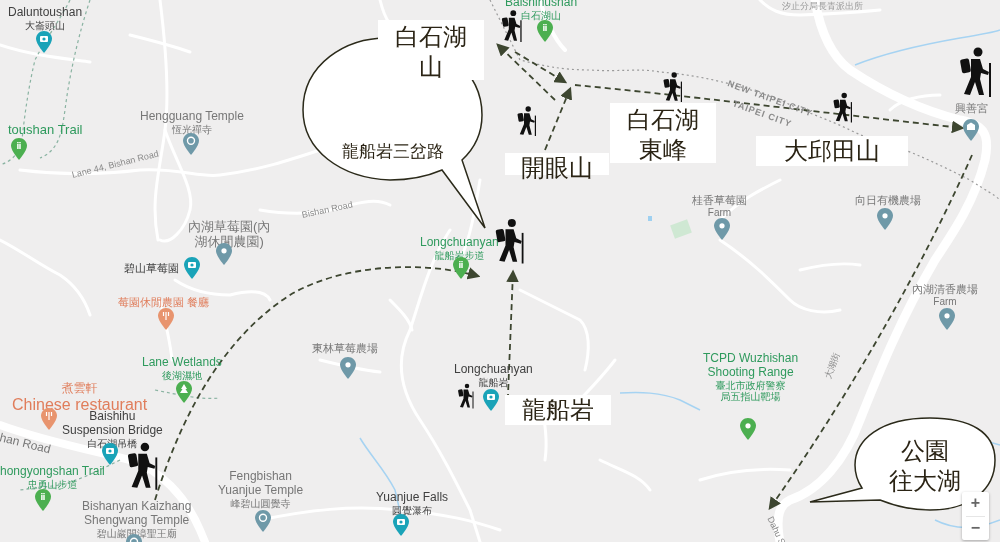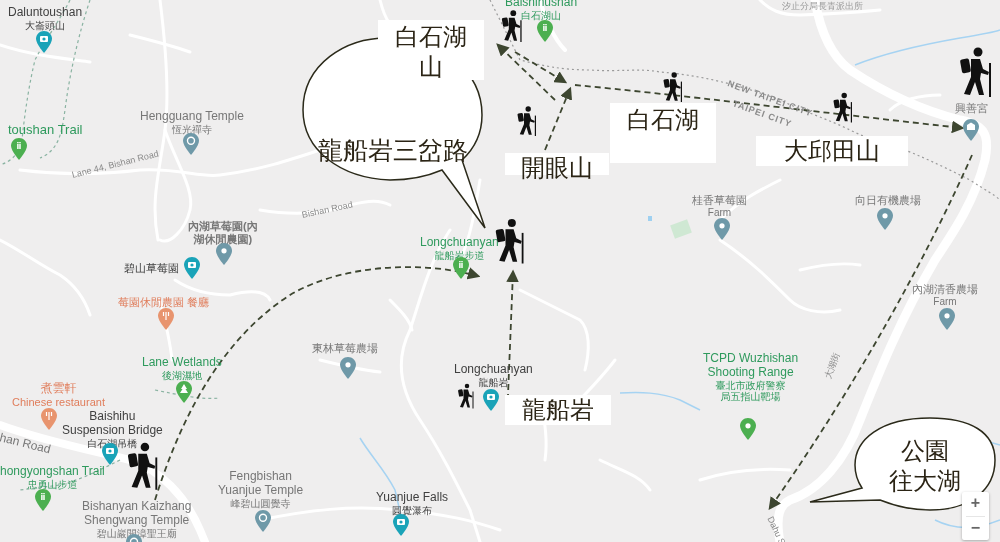--- a/index.html
+++ b/index.html
@@ -119,21 +119,21 @@
   <span>toushan Trail</span>
 </div>
 <div class="lbl grey" style="left:140px;top:110px;">
   <span>Hengguang Temple</span>
   <span class="zh">恆光禪寺</span>
 </div>
 <div class="lbl green" style="left:505px;top:-4px;">
   <span>Baishihushan</span>
   <span class="zh">白石湖山</span>
 </div>
-<div class="lbl grey" style="left:188px;top:220px;font-size:11px;font-weight:bold;">
+<div class="lbl grey" style="left:188px;top:220px;font-size:13px;">
   <span style="display:block">內湖草莓園(內</span>
   <span style="display:block">湖休閒農園)</span>
 </div>
 <div class="lbl teal" style="left:124px;top:262px;font-size:11px;">
   <span>碧山草莓園</span>
 </div>
 <div class="lbl orange" style="left:118px;top:296px;font-size:11px;">
   <span>莓園休閒農園 餐廳</span>
 </div>
 <div class="lbl green" style="left:420px;top:236px;">
@@ -146,21 +146,21 @@
 <div class="lbl teal" style="left:454px;top:363px;">
   <span>Longchuanyan</span>
   <span class="zh">龍船岩</span>
 </div>
 <div class="lbl green" style="left:142px;top:356px;">
   <span>Lane Wetlands</span>
   <span class="zh">後湖濕地</span>
 </div>
 <div class="lbl orange" style="left:12px;top:382px;">
   <span style="display:block">煮雲軒</span>
-  <span style="display:block;font-size:11px;">Chinese restaurant</span>
+  <span style="display:block;font-size:16px;">Chinese restaurant</span>
 </div>
 <div class="lbl teal" style="left:62px;top:410px;">
   <span style="display:block">Baishihu</span>
   <span style="display:block">Suspension Bridge</span>
   <span class="zh">白石湖吊橋</span>
 </div>
 <div class="lbl green" style="left:0px;top:465px;">
   <span>hongyongshan Trail</span>
   <span class="zh">忠勇山步道</span>
 </div>
@@ -342,25 +342,26 @@
     <rect x="33" y="16" width="2" height="34" fill="#111"></rect>
   </svg>
 
 <div class="box" style="left:378px;top:20px;width:106px;height:58px;font-size:24px;padding-top:2px;">
   <div>白石湖</div>
   <div>山</div>
 </div>
 <div class="box" style="left:505px;top:153px;width:104px;height:22px;font-size:24px;line-height:30px;">開眼山</div>
 <div class="box" style="left:610px;top:103px;width:106px;height:58px;font-size:24px;padding-top:2px;">
   <div>白石湖</div>
+  <div>東峰</div>
 </div>
 <div class="box" style="left:756px;top:136px;width:152px;height:30px;font-size:24px;line-height:30px;">大邱田山</div>
 <div class="box" style="left:505px;top:395px;width:106px;height:30px;font-size:24px;line-height:30px;">龍船岩</div>
 
-<div class="bubble-text" style="left:305px;top:135px;width:176px;font-size:25px;">龍船岩三岔路</div>
+<div class="bubble-text" style="left:305px;top:141px;width:176px;font-size:17px;">龍船岩三岔路</div>
 <div class="bubble-text" style="left:866px;top:436px;width:118px;font-size:24px;">
   <div>公園</div>
   <div>往大湖</div>
 </div>
 
 <div class="zoomctl">
   <div>+</div>
   <div class="sep"></div>
   <div>−</div>
 </div>

